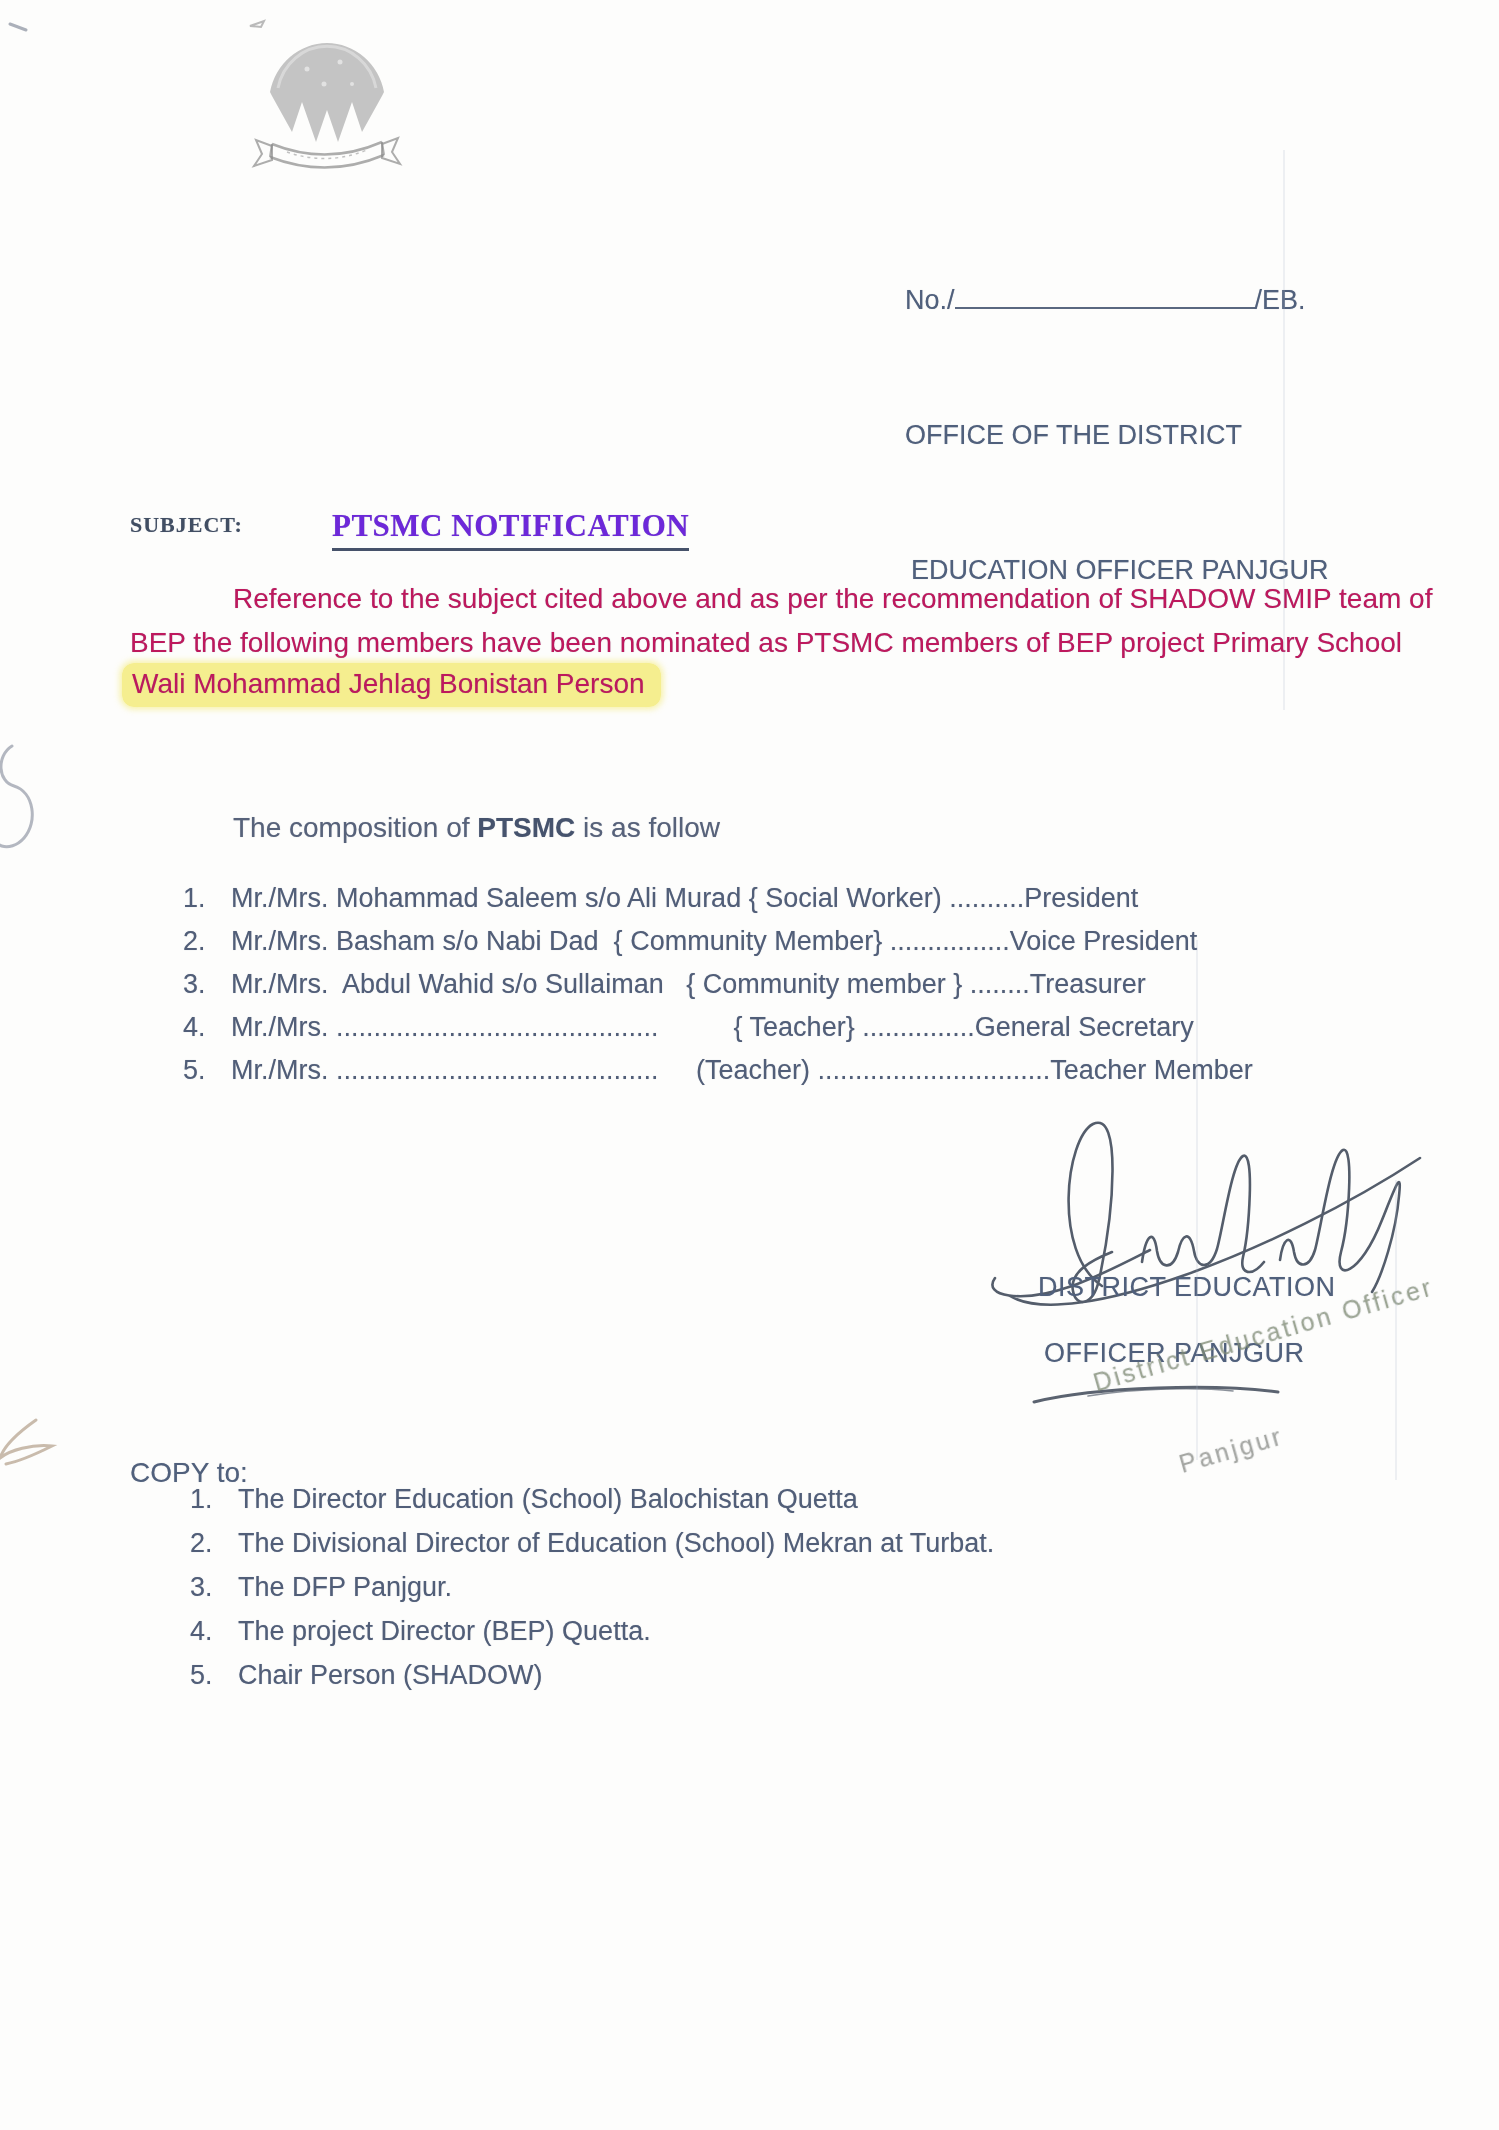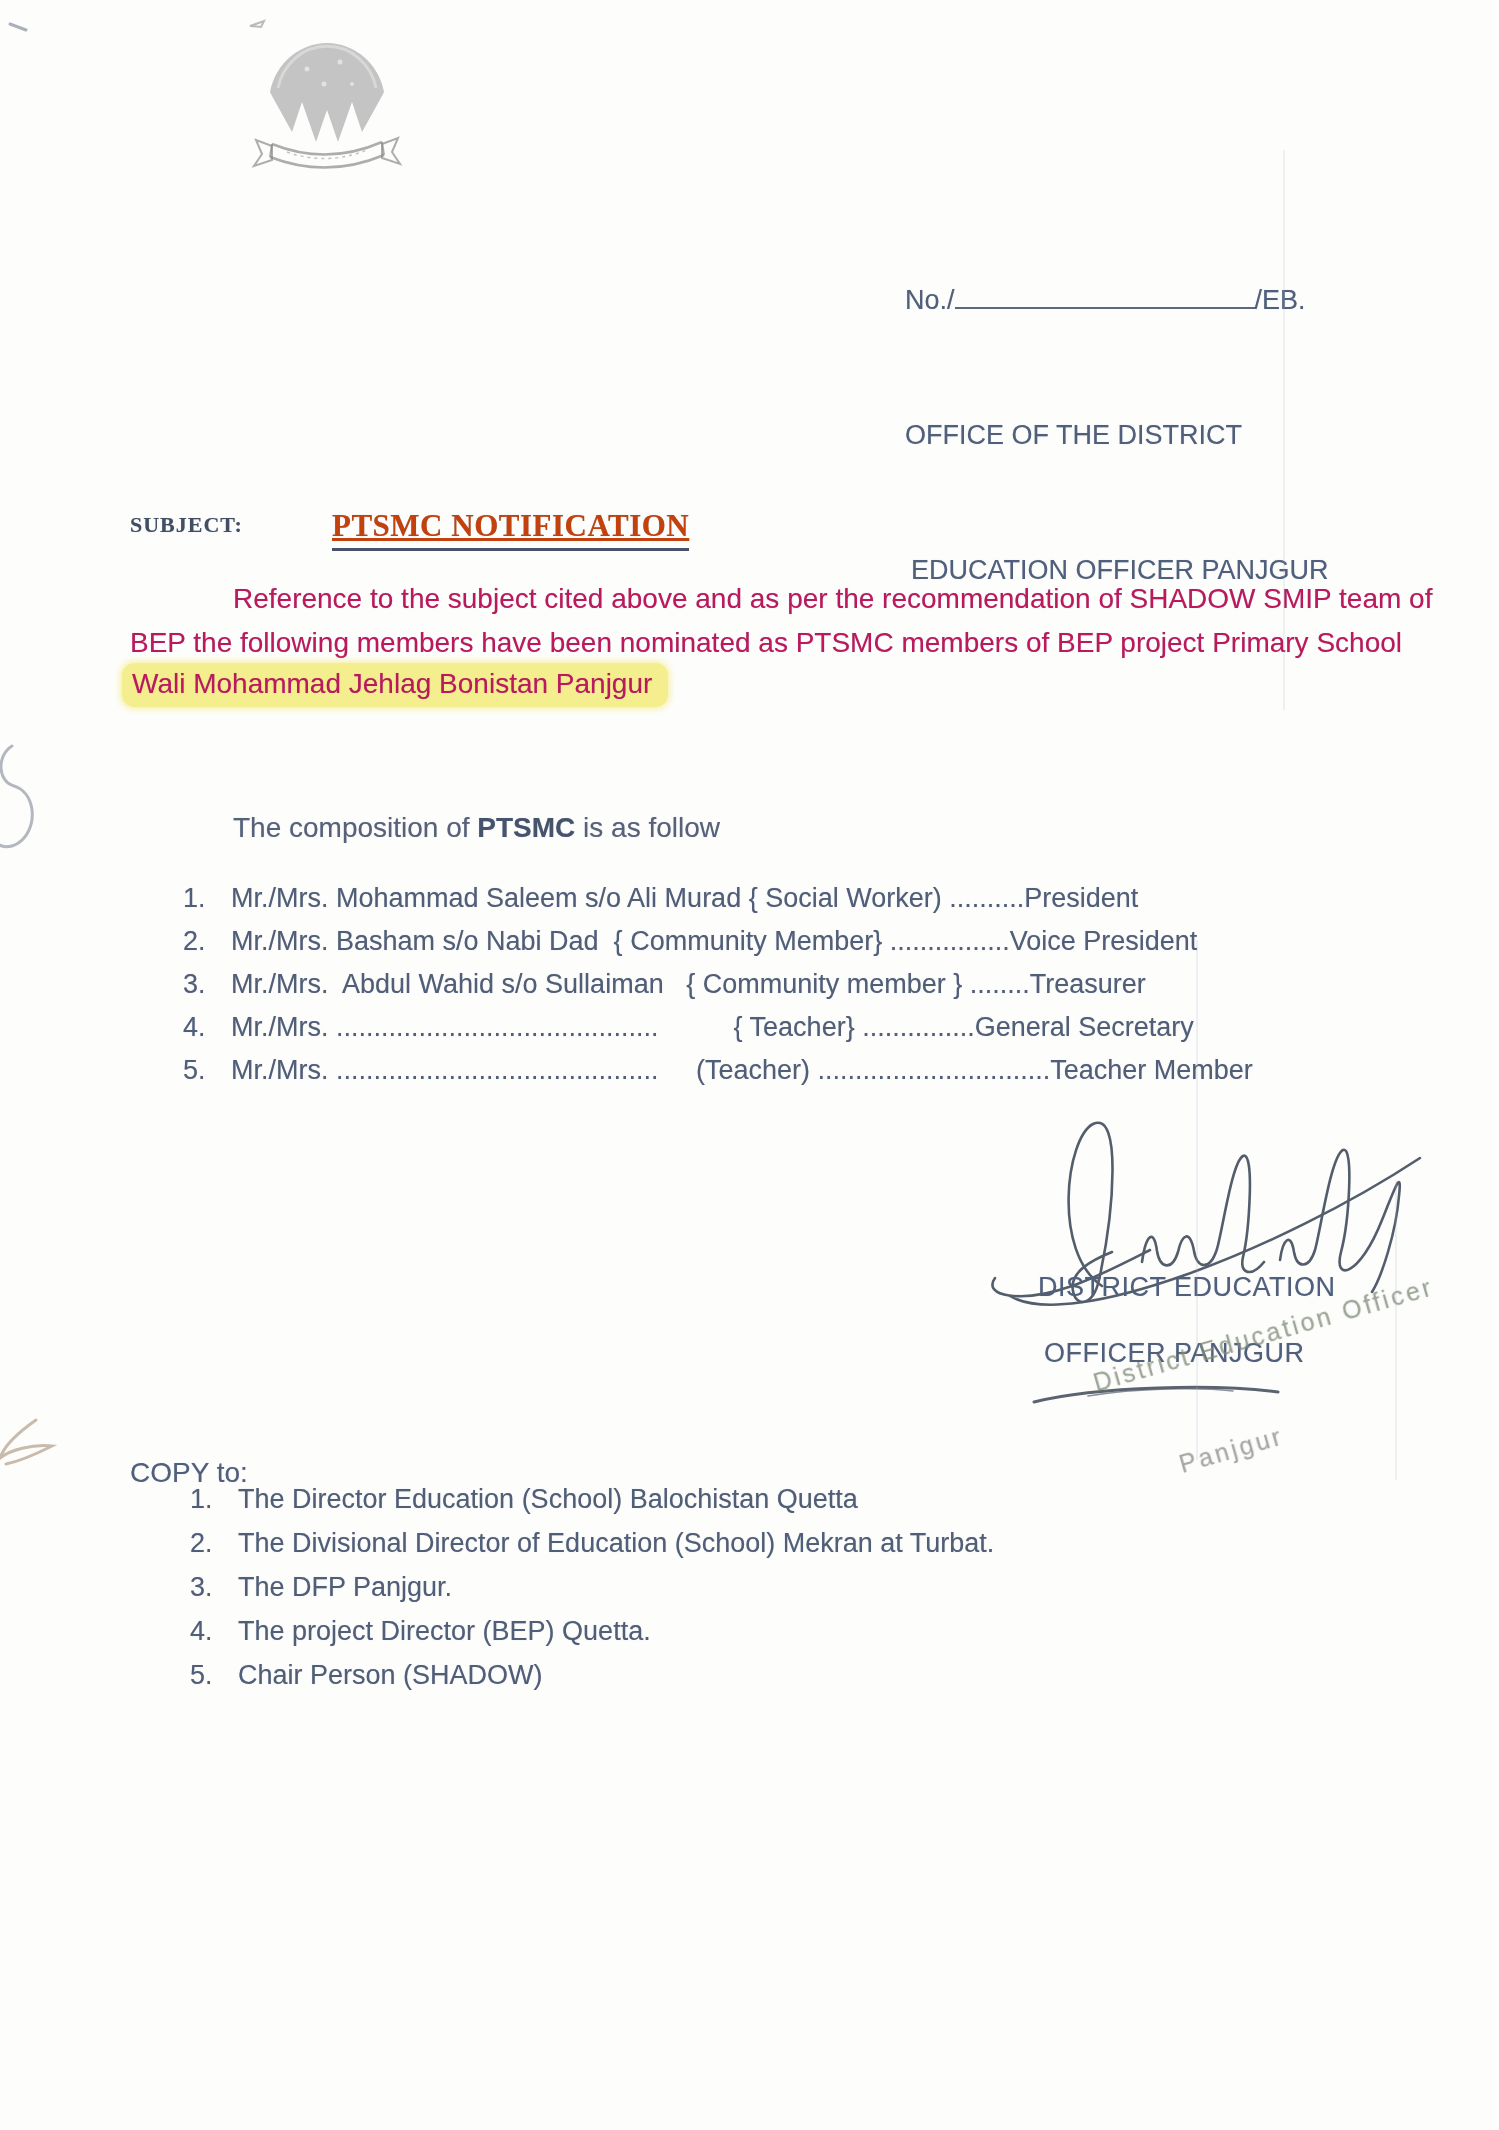--- a/index.html
+++ b/index.html
@@ -11,22 +11,22 @@
   }
   .t { position:absolute; white-space:pre; }
   .scan { text-shadow:0 0 0.8px rgba(84,97,122,.45); }
 
   
   .hdr { font-size:27px; line-height:45px; color:#50607c; }
   .blank-line { display:inline-block; border-bottom:2px solid #5a6880; height:22px; vertical-align:baseline; }
 
   
   .subject-label { font-family:"Liberation Serif", serif; font-size:22px; font-weight:600; letter-spacing:1px; color:#414e63; }
-  .subject-title { font-family:"Liberation Serif", serif; font-size:31px; font-weight:700; letter-spacing:.5px; color:#c2410c;
-                   border-bottom:3px solid #46526a; padding-bottom:4px;text-decoration:underline; }
+  .subject-title { font-family:"Liberation Serif", serif; font-size:31px; font-weight:700; letter-spacing:.5px; color:#6d28d9;
+                   border-bottom:3px solid #46526a; padding-bottom:4px; }
 
   
   .para { font-size:28px; color:#be185d; }
   .hl { background:#f5ee8f; border-radius:12px; padding:5px 16px 8px 10px; box-shadow:0 0 6px 2px rgba(245,238,143,.8); }
 
   .comp { font-size:28px; color:#57627a; }
   .comp b { color:#46536d; }
 
   .row { position:absolute; font-size:27px; color:#515e78; }
   .row .num { display:inline-block; width:48px; }
@@ -72,21 +72,21 @@
     <div><span>No./</span><span class="blank-line" style="width:300px;"></span><span>/EB.</span></div>
     <div>OFFICE OF THE DISTRICT</div>
     <div style="padding-left:6px;">EDUCATION OFFICER PANJGUR</div>
   </div>
 
   <div class="t subject-label" style="left:130px; top:512px;">SUBJECT:</div>
   <div class="t subject-title" style="left:332px; top:508px;">PTSMC NOTIFICATION</div>
 
   <div class="t para" style="left:233px; top:583px;">Reference to the subject cited above and as per the recommendation of SHADOW SMIP team of</div>
   <div class="t para" style="left:130px; top:627px;">BEP the following members have been nominated as PTSMC members of BEP project Primary School</div>
-  <div class="t para" style="left:122px; top:668px;"><span class="hl">Wali Mohammad Jehlag Bonistan Panjgur</span></div>
+  <div class="t para" style="left:122px; top:668px;"><span class="hl">Wali Mohammad Jehlag Bonistan Person</span></div>
 
   <div class="t comp" style="left:233px; top:812px;"><span>The composition of </span><b>PTSMC</b><span> is as follow</span></div>
 
   <div class="row" style="left:183px; top:883px;"><span class="num">1.</span><span class="txt">Mr./Mrs. Mohammad Saleem s/o Ali Murad { Social Worker) ..........President</span></div>
   <div class="row" style="left:183px; top:926px;"><span class="num">2.</span><span class="txt">Mr./Mrs. Basham s/o Nabi Dad  { Community Member} ................Voice President</span></div>
   <div class="row" style="left:183px; top:969px;"><span class="num">3.</span><span class="txt">Mr./Mrs.  Abdul Wahid s/o Sullaiman   { Community member } ........Treasurer</span></div>
   <div class="row" style="left:183px; top:1012px;"><span class="num">4.</span><span class="txt">Mr./Mrs. ...........................................          { Teacher} ...............General Secretary</span></div>
   <div class="row" style="left:183px; top:1055px;"><span class="num">5.</span><span class="txt">Mr./Mrs. ...........................................     (Teacher) ...............................Teacher Member</span></div>
 
   <svg style="position:absolute; left:980px; top:1100px;" width="470" height="215" viewBox="0 0 470 215" fill="none" stroke="#424c5c" stroke-width="2.6" stroke-linecap="round" opacity=".9">

